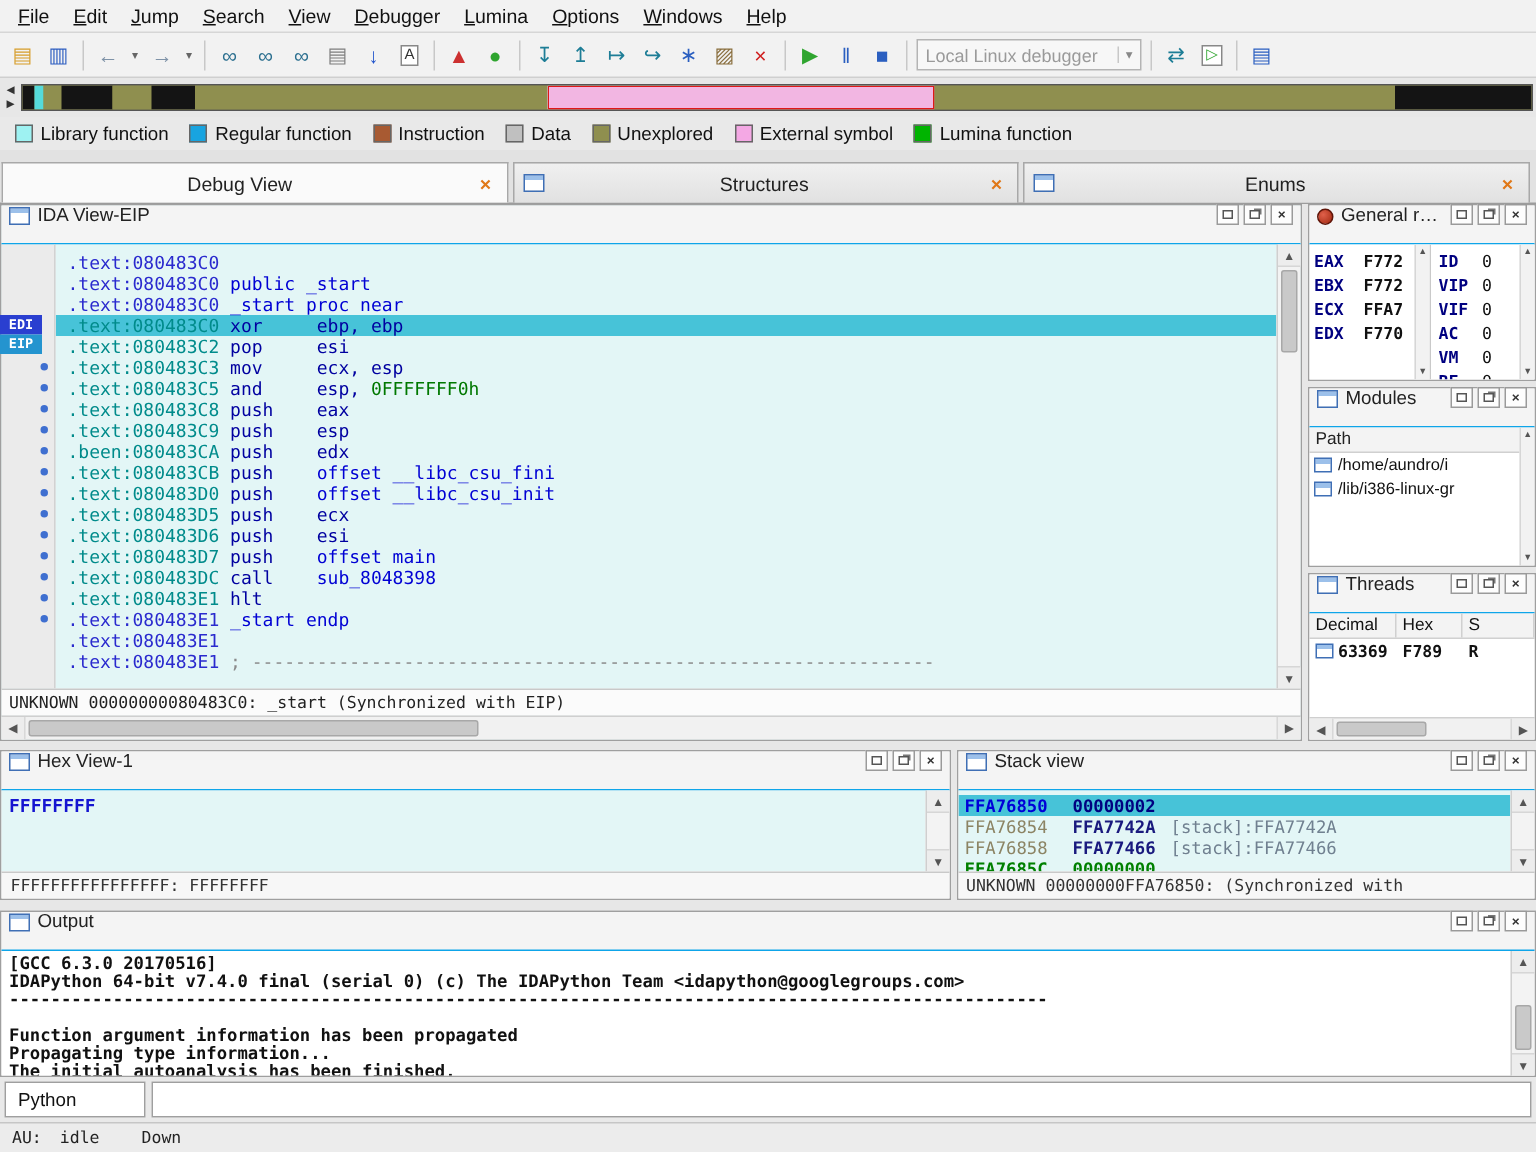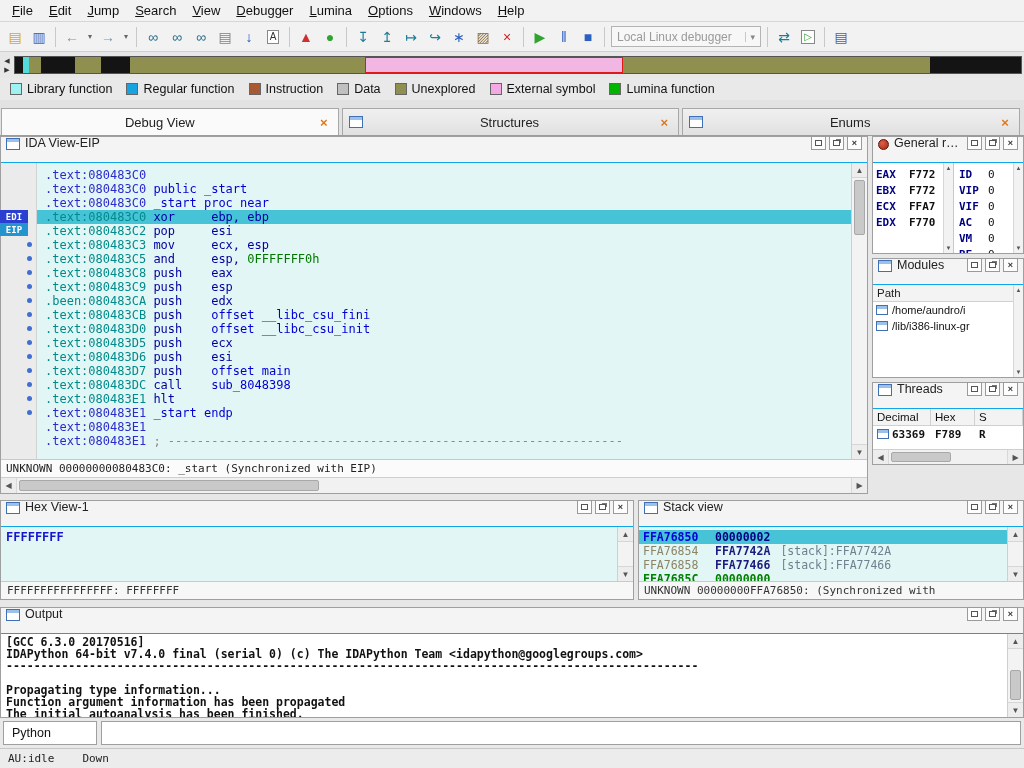--- a/index.html
+++ b/index.html
@@ -99,21 +99,21 @@
 .flag-val{color:#101010}
 
 
 #modules{left:872px;top:258px;width:152px;height:120px}
 .list-header{position:absolute;top:26px;left:0;right:10px;height:17px;background:#f3f3f3;border-bottom:1px solid #d0d0d0;display:flex;align-items:center;padding-left:4px;font-size:11.5px;color:#222}
 #module-rows{position:absolute;top:43px;left:0;right:10px;bottom:0;background:#fff;overflow:hidden}
 .mod-row{height:16px;display:flex;align-items:center;gap:4px;padding-left:3px;font-size:11px;white-space:nowrap;overflow:hidden}
 #modules .vstrip{top:26px;right:0;bottom:0}
 
 
-#threads{left:872px;top:382px;width:152px;height:83px}
+#threads{left:872px;top:382px;width:152px;height:112px}
 #th-header{position:absolute;top:26px;left:0;right:0;height:17px;display:flex;background:#f3f3f3;border-bottom:1px solid #d0d0d0;font-size:11.5px}
 .th-cell{display:flex;align-items:center;padding-left:4px;gap:3px;overflow:hidden;white-space:nowrap}
 #th-header .th-cell{border-right:1px solid #d0d0d0}
 .th-c0{width:58px;flex:none}
 .th-c1{width:44px;flex:none}
 .th-c2{flex:1}
 #thread-rows{position:absolute;top:43px;left:0;right:0;bottom:15px;background:#fff;overflow:hidden}
 .thr-row{height:16px;display:flex;font-family:"DejaVu Sans Mono",monospace;font-size:11px;font-weight:bold;align-items:center}
 #threads .hscroll{left:0;right:0;bottom:0;height:15px}
 
@@ -147,21 +147,21 @@
 
 
 #pyrow{position:absolute;left:0;top:718px;width:1024px;height:30px;background:#e9e9e9;display:flex;align-items:center;gap:4px;padding:0 3px}
 #pybtn{width:94px;height:24px;border:1px solid #9f9f9f;background:#fff;display:flex;align-items:center;padding-left:8px;font-size:12.5px}
 #pyinput{flex:1;height:24px;border:1px solid #9f9f9f;background:#fff;font-family:"DejaVu Sans Mono",monospace;font-size:12px;padding:0 4px}
 
 
 #statusbar{position:absolute;left:0;top:748px;width:1024px;height:20px;background:#ececec;border-top:1px solid #c6c6c6;display:flex;align-items:center;font-family:"DejaVu Sans Mono",monospace;font-size:11px;color:#222}
 #statusbar span{display:inline-block}
 #sb-au{margin-left:8px}
-#sb-idle{margin-left:0}
+#sb-idle{margin-left:12px}
 #sb-down{margin-left:28px}
 </style>
 </head>
 <body>
 
 <div id="menubar">
     <span class="menu-item">File</span>
     <span class="menu-item">Edit</span>
     <span class="menu-item">Jump</span>
     <span class="menu-item">Search</span>
@@ -609,22 +609,22 @@
           <span class="inner-sq sq-2"></span>
         </span>
         <span class="pbtn pbtn-x">×</span>
       </span>
     </div>
   <div id="out-lines">
       <div class="out-line">[GCC 6.3.0 20170516]</div>
       <div class="out-line">IDAPython 64-bit v7.4.0 final (serial 0) (c) The IDAPython Team &lt;idapython@googlegroups.com&gt;</div>
       <div class="out-line">----------------------------------------------------------------------------------------------------</div>
       <div class="out-line">&nbsp;</div>
+      <div class="out-line">Function argument information has been propagated</div>
       <div class="out-line">Propagating type information...</div>
-      <div class="out-line">Function argument information has been propagated</div>
       <div class="out-line">The initial autoanalysis has been finished.</div>
     </div>
   <div class="vscroll">
     <span class="sb-btn">▲</span>
     <span class="sb-thumb" style="bottom:17px;height:30px"></span>
     <span class="sb-btn sb-end">▼</span>
   </div>
 </div>
 
 <div id="pyrow">

